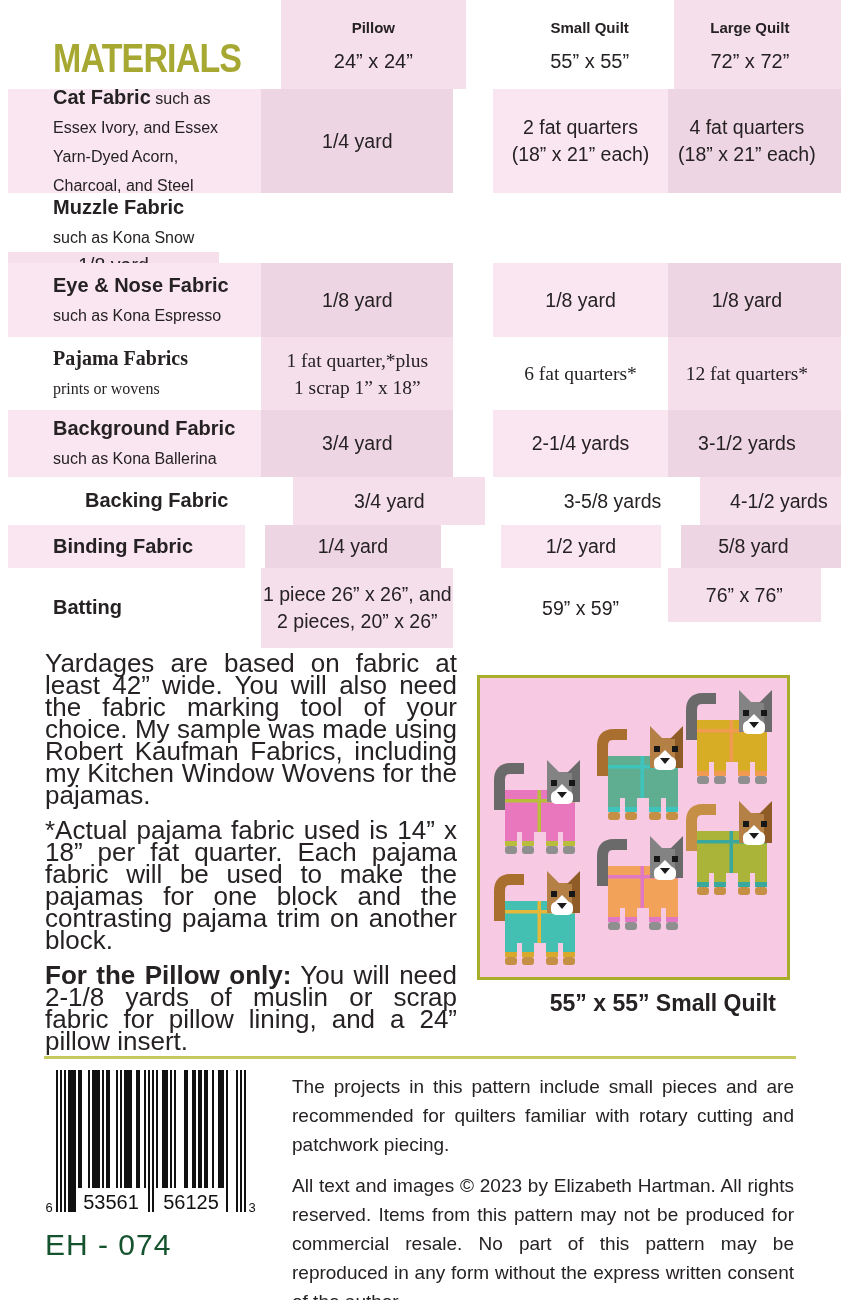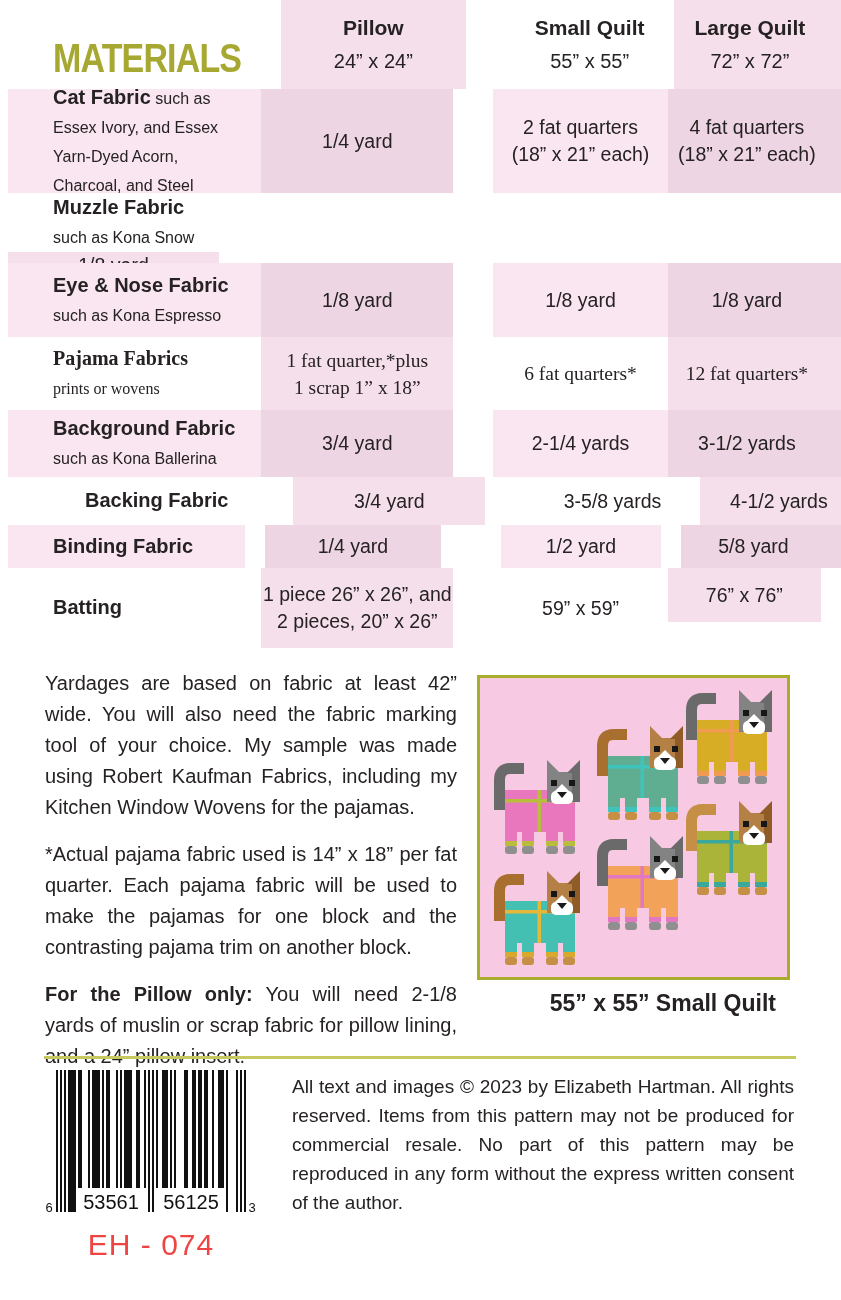--- a/index.html
+++ b/index.html
@@ -25,41 +25,41 @@
   .c2{width:192px;margin-left:40px;}
   .c3{width:197px;padding-right:23px;}
   .c1,.c2,.c3{align-items:center;text-align:center;font-size:19.5px;line-height:27px;white-space:pre-line;}
   .trow .c1,.trow .c3{background:var(--colPink);}
   .trow.pink .c0,.trow.pink .c2{background:var(--rowPink);}
   .trow.pink .c1,.trow.pink .c3{background:var(--overlap);}
   .thead{height:89px;}
   .thead .c0{justify-content:flex-end;padding-bottom:8px;}
   .mtitle{font-size:40px;font-weight:700;color:var(--olive);letter-spacing:-1px;
           transform:scaleX(.85);transform-origin:left bottom;white-space:nowrap;}
-  .cname{font-weight:700;font-size:21px;}
+  .cname{font-weight:700;font-size:15px;}
   .csize{font-size:20px;margin-top:7px;}
   .ltext{line-height:29px;}
   .lname{font-weight:700;font-size:20px;}
   .lnote{font-size:16px;font-weight:400;}
   .shortwrap{justify-content:flex-start;background:transparent !important;align-items:flex-start;}
   .shortcell{height:54px;width:153px;background:var(--colPink);display:flex;align-items:center;
              justify-content:center;white-space:pre-line;}
   
   .notes{position:absolute;left:45px;top:652px;width:412px;}
-  .notes p{margin:16px 0 13px;text-align:justify;font-size:20px;line-height:31px;}
+  .notes p{margin:0 0 13px;text-align:justify;font-size:26px;line-height:22px;}
   .notes .lead{font-weight:700;}
   
   .quilt{position:absolute;left:477px;top:675px;line-height:0;}
   .qcap{position:absolute;left:477px;top:990px;width:313px;box-sizing:border-box;
         text-align:right;padding-right:14px;font-weight:700;font-size:23px;}
   
   .rule{position:absolute;left:44px;top:1056px;width:752px;height:3px;background:var(--rule);}
   
   .bc{position:absolute;left:45px;top:1070px;width:215px;}
-  .ehcode{margin-top:4px;width:212px;text-align:center;font-size:30px;letter-spacing:1px;color:#ef4444;}
+  .ehcode{margin-top:4px;width:212px;text-align:left;font-size:30px;letter-spacing:1px;color:#14532d;}
   .legal{position:absolute;left:292px;top:1072px;width:502px;}
   .legal p{margin:0 0 12px;font-size:19px;line-height:29px;text-align:justify;}
 </style>
 </head>
 <body>
 
 <div class="page">
 
   <div class="table">
     <div class="trow thead">
@@ -386,17 +386,18 @@
         <rect x="111" y="118" width="70" height="26" fill="#fff"></rect>
         <text x="66" y="139" text-anchor="middle" fill="#111" font-family="&quot;Liberation Sans&quot;, sans-serif" font-size="20">53561</text>
         <text x="146" y="139" text-anchor="middle" fill="#111" font-family="&quot;Liberation Sans&quot;, sans-serif" font-size="20">56125</text>
         <text x="4" y="142" text-anchor="middle" fill="#111" font-family="&quot;Liberation Sans&quot;, sans-serif" font-size="13">6</text>
         <text x="207" y="142" text-anchor="middle" fill="#111" font-family="&quot;Liberation Sans&quot;, sans-serif" font-size="13">3</text>
       </svg>
     <div class="ehcode">EH - 074</div>
   </div>
 
   <div class="legal">
+    <p>The projects in this pattern include small pieces and are recommended for quilters familiar with rotary cutting and patchwork piecing.</p>
     <p>All text and images © 2023 by Elizabeth Hartman. All rights reserved. Items from this pattern may not be produced for commercial resale. No part of this pattern may be reproduced in any form without the express written consent of the author.</p>
 
   </div>
 
 </div>
 
 </body></html>

